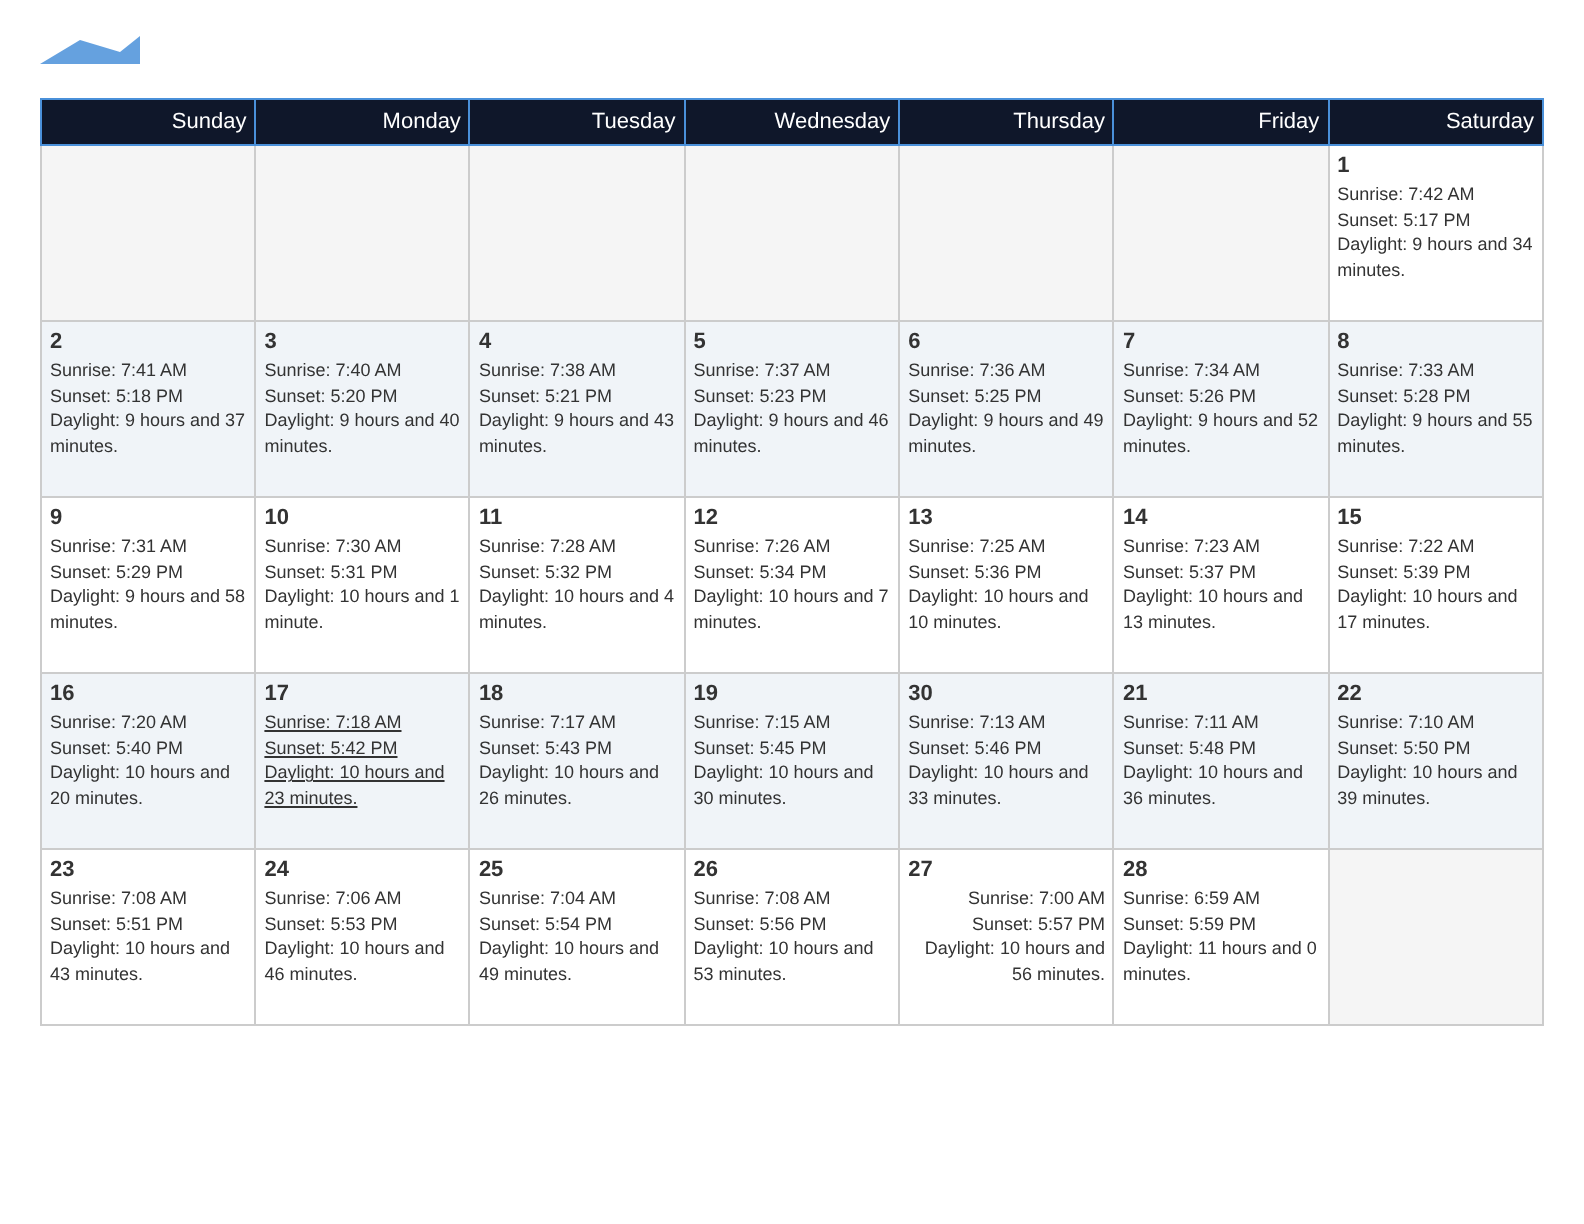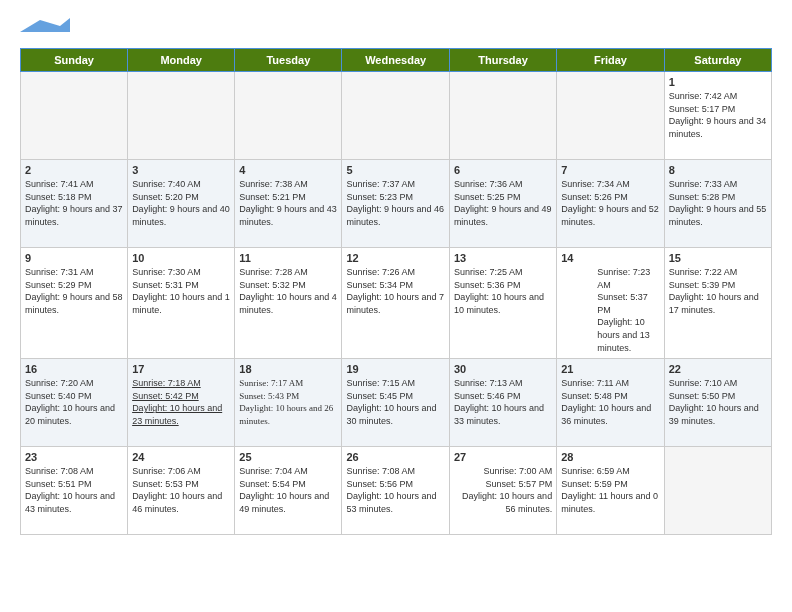--- a/index.html
+++ b/index.html
@@ -35,26 +35,26 @@
     .location {
       font-size: 14px;
       color: #555;
     }
     .calendar {
       width: 100%;
       border-collapse: collapse;
       font-size: 9.5px;
     }
     .calendar th {
-      background: #4d7c0f;
+      background: #0f172a;
       color: #fff;
       padding: 5px 4px;
-      text-align: center;
+      text-align: right;
       font-size: 11px;
-      font-weight: bold;
+      font-weight: normal;
       border: 1px solid #4a90d9;
     }
     .calendar td {
       border: 1px solid #ccc;
       vertical-align: top;
       padding: 4px 4px;
       width: 108px;
       height: 88px;
       background: #fff;
     }
@@ -195,21 +195,21 @@
 Daylight: 10 hours and 7 minutes.</div>
           </td>
           <td>
             <span class="day-num">13</span>
             <div class="day-info" style="white-space: pre-line;">Sunrise: 7:25 AM
 Sunset: 5:36 PM
 Daylight: 10 hours and 10 minutes.</div>
           </td>
           <td>
             <span class="day-num">14</span>
-            <div class="day-info" style="white-space: pre-line; margin-left: 36px;">Sunrise: 7:23 AM
+            <div class="day-info" style="white-space: pre-line;">Sunrise: 7:23 AM
 Sunset: 5:37 PM
 Daylight: 10 hours and 13 minutes.</div>
           </td>
           <td>
             <span class="day-num">15</span>
             <div class="day-info" style="white-space: pre-line;">Sunrise: 7:22 AM
 Sunset: 5:39 PM
 Daylight: 10 hours and 17 minutes.</div>
           </td>
         </tr>
@@ -221,21 +221,21 @@
 Daylight: 10 hours and 20 minutes.</div>
           </td>
           <td>
             <span class="day-num">17</span>
             <div class="day-info" style="white-space: pre-line; text-decoration: underline;">Sunrise: 7:18 AM
 Sunset: 5:42 PM
 Daylight: 10 hours and 23 minutes.</div>
           </td>
           <td>
             <span class="day-num">18</span>
-            <div class="day-info" style="white-space: pre-line; font-family: Liberation Serif, serif;">Sunrise: 7:17 AM
+            <div class="day-info" style="white-space: pre-line;">Sunrise: 7:17 AM
 Sunset: 5:43 PM
 Daylight: 10 hours and 26 minutes.</div>
           </td>
           <td>
             <span class="day-num">19</span>
             <div class="day-info" style="white-space: pre-line;">Sunrise: 7:15 AM
 Sunset: 5:45 PM
 Daylight: 10 hours and 30 minutes.</div>
           </td>
           <td>

